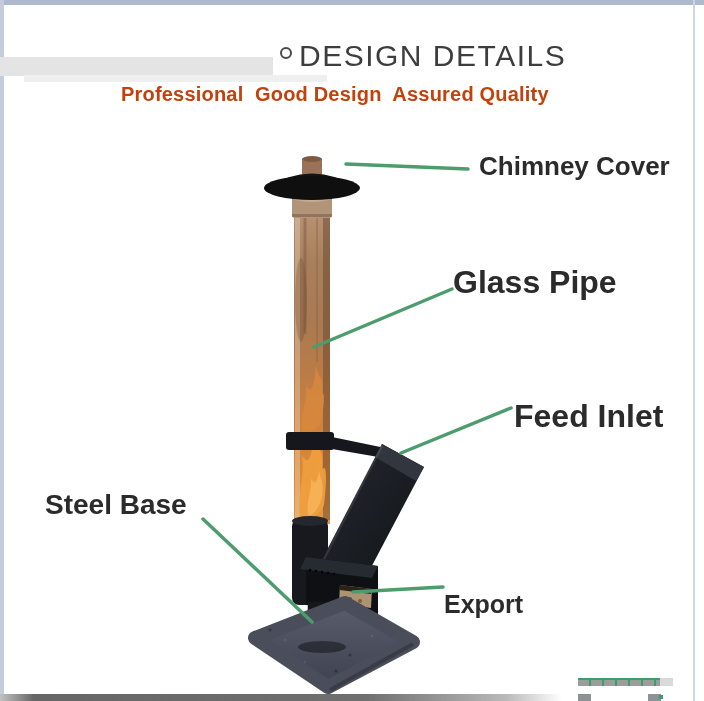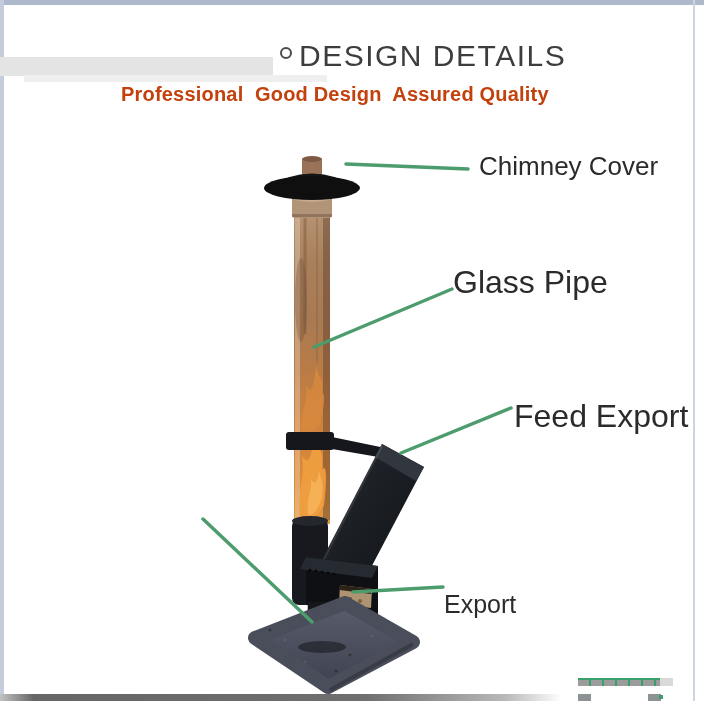--- a/index.html
+++ b/index.html
@@ -16,21 +16,21 @@
   .stripe2 { position:absolute; left:24px; top:75px; width:303px; height:7px; background:#efefef; }
   
   .title-row { position:absolute; left:280px; top:40px; display:flex; align-items:flex-start; gap:7px; }
   .deg { width:8px; height:8px; border:2px solid #4a4a4a; border-radius:50%; margin-top:7px; flex:0 0 auto; }
   .title-text { font-size:30px; font-weight:400; letter-spacing:1.5px; color:#3d3d3d; line-height:1.05; }
   .subtitle {
     position:absolute; left:121px; top:83px; font-size:20px; font-weight:700;
     color:#c2410c; white-space:pre; letter-spacing:0.2px;
   }
   
-  .callout { position:absolute; font-weight:400; color:#2b2b2b; white-space:nowrap; }
+  .callout { position:absolute; font-weight:700; color:#2b2b2b; white-space:nowrap; }
   .co-chimney  { left:479px; top:151px; font-size:26px; }
   .co-glass    { left:453px; top:264px; font-size:32px; }
   .co-feed     { left:514px; top:398px; font-size:32px; }
   .co-steel    { left:45px;  top:489px; font-size:28px; }
   .co-optional { left:82px;  top:532px; font-size:25px; }
   .co-fuel1    { left:444px; top:539px; font-size:25px; }
   .co-fuel2    { left:444px; top:590px; font-size:25px; }
   
   .art { position:absolute; left:0; top:0; width:704px; height:701px; }
   
@@ -166,21 +166,22 @@
       <line x1="346" y1="164" x2="468" y2="169"></line>
       <line x1="314" y1="347" x2="452" y2="289"></line>
       <line x1="401" y1="453" x2="511" y2="408"></line>
       <line x1="203" y1="519" x2="312" y2="622"></line>
       <line x1="353" y1="592" x2="443" y2="587"></line>
     </g>
   </svg>
 
   <div class="callout co-chimney">Chimney Cover</div>
   <div class="callout co-glass">Glass Pipe</div>
-  <div class="callout co-feed">Feed Export</div>
+  <div class="callout co-feed">Feed Inlet</div>
+  <div class="callout co-steel">Steel Base</div>
   <div class="callout co-fuel2">Export</div>
 
   <div class="bottom-shadow"></div>
   <div class="art-bar"></div>
   <div class="art-bar-cap"></div>
   <div class="art-sq1"></div>
   <div class="art-sq2"></div>
   <div class="art-dot"></div>
 
 </div>

